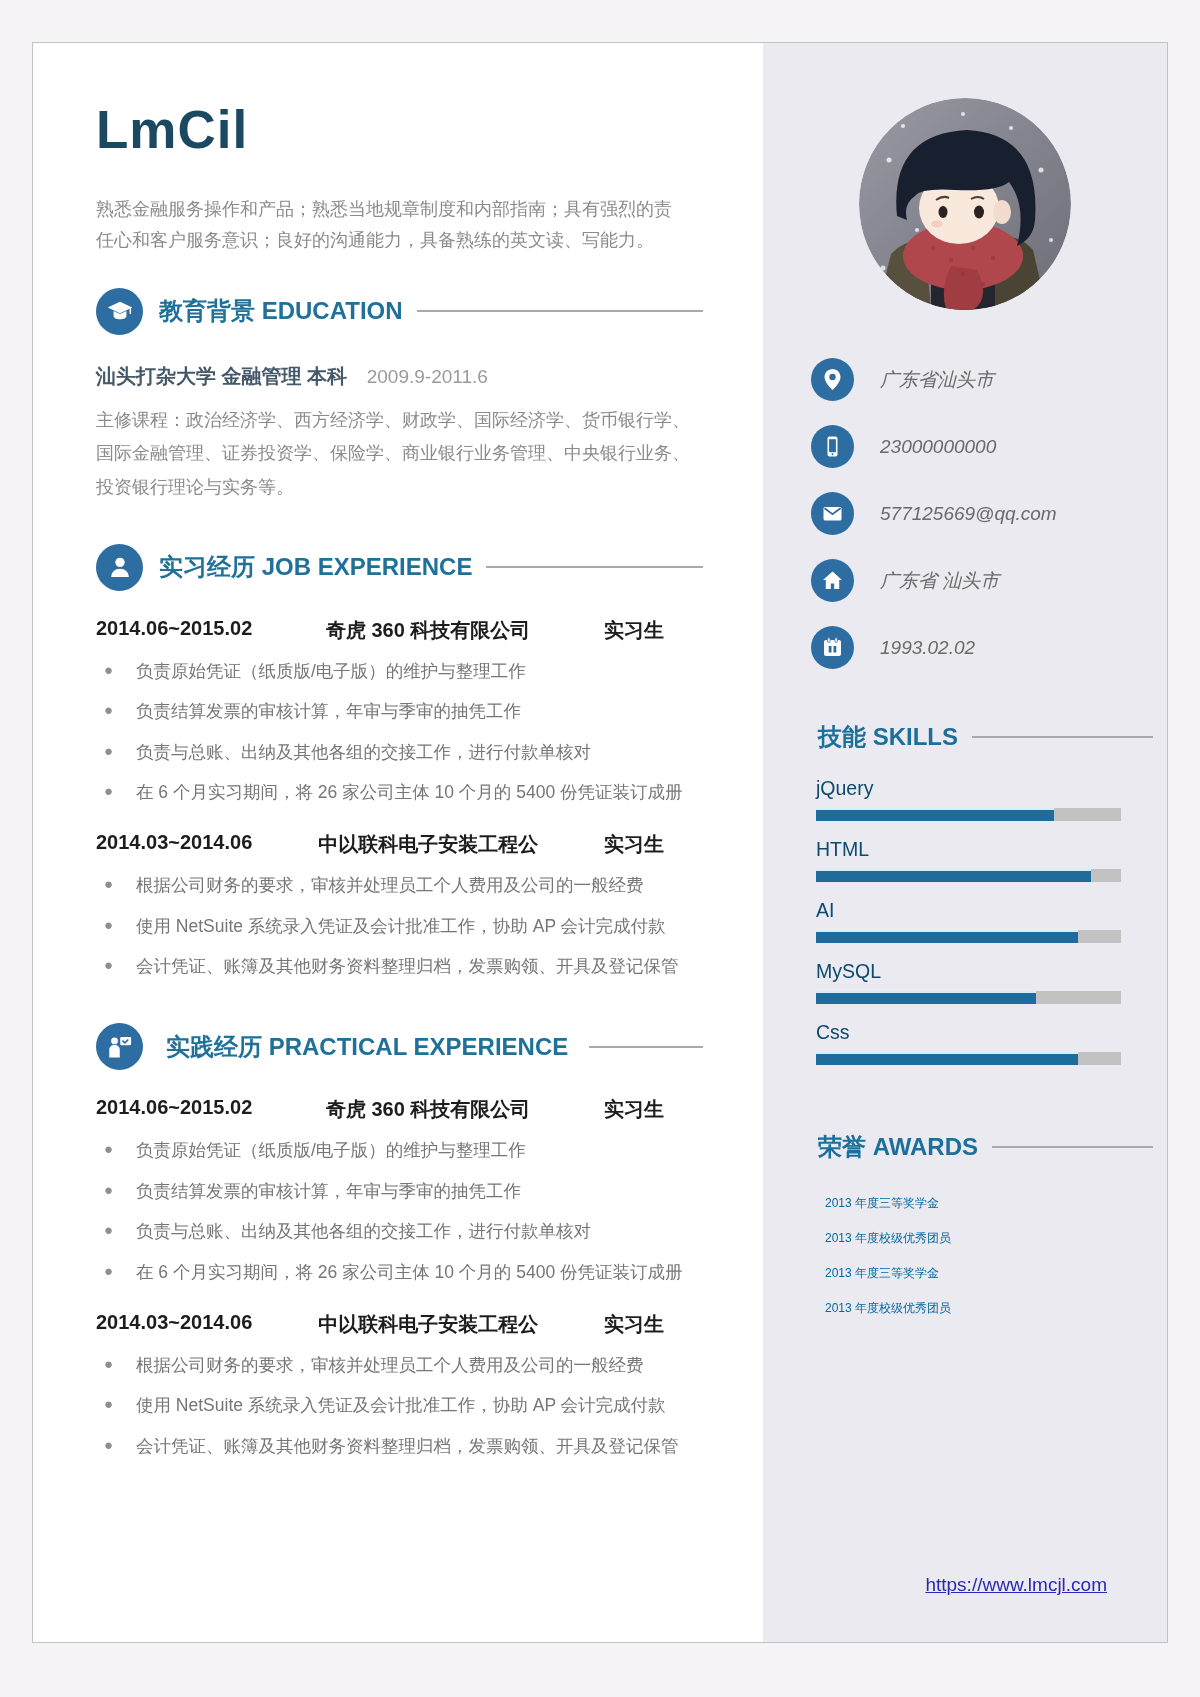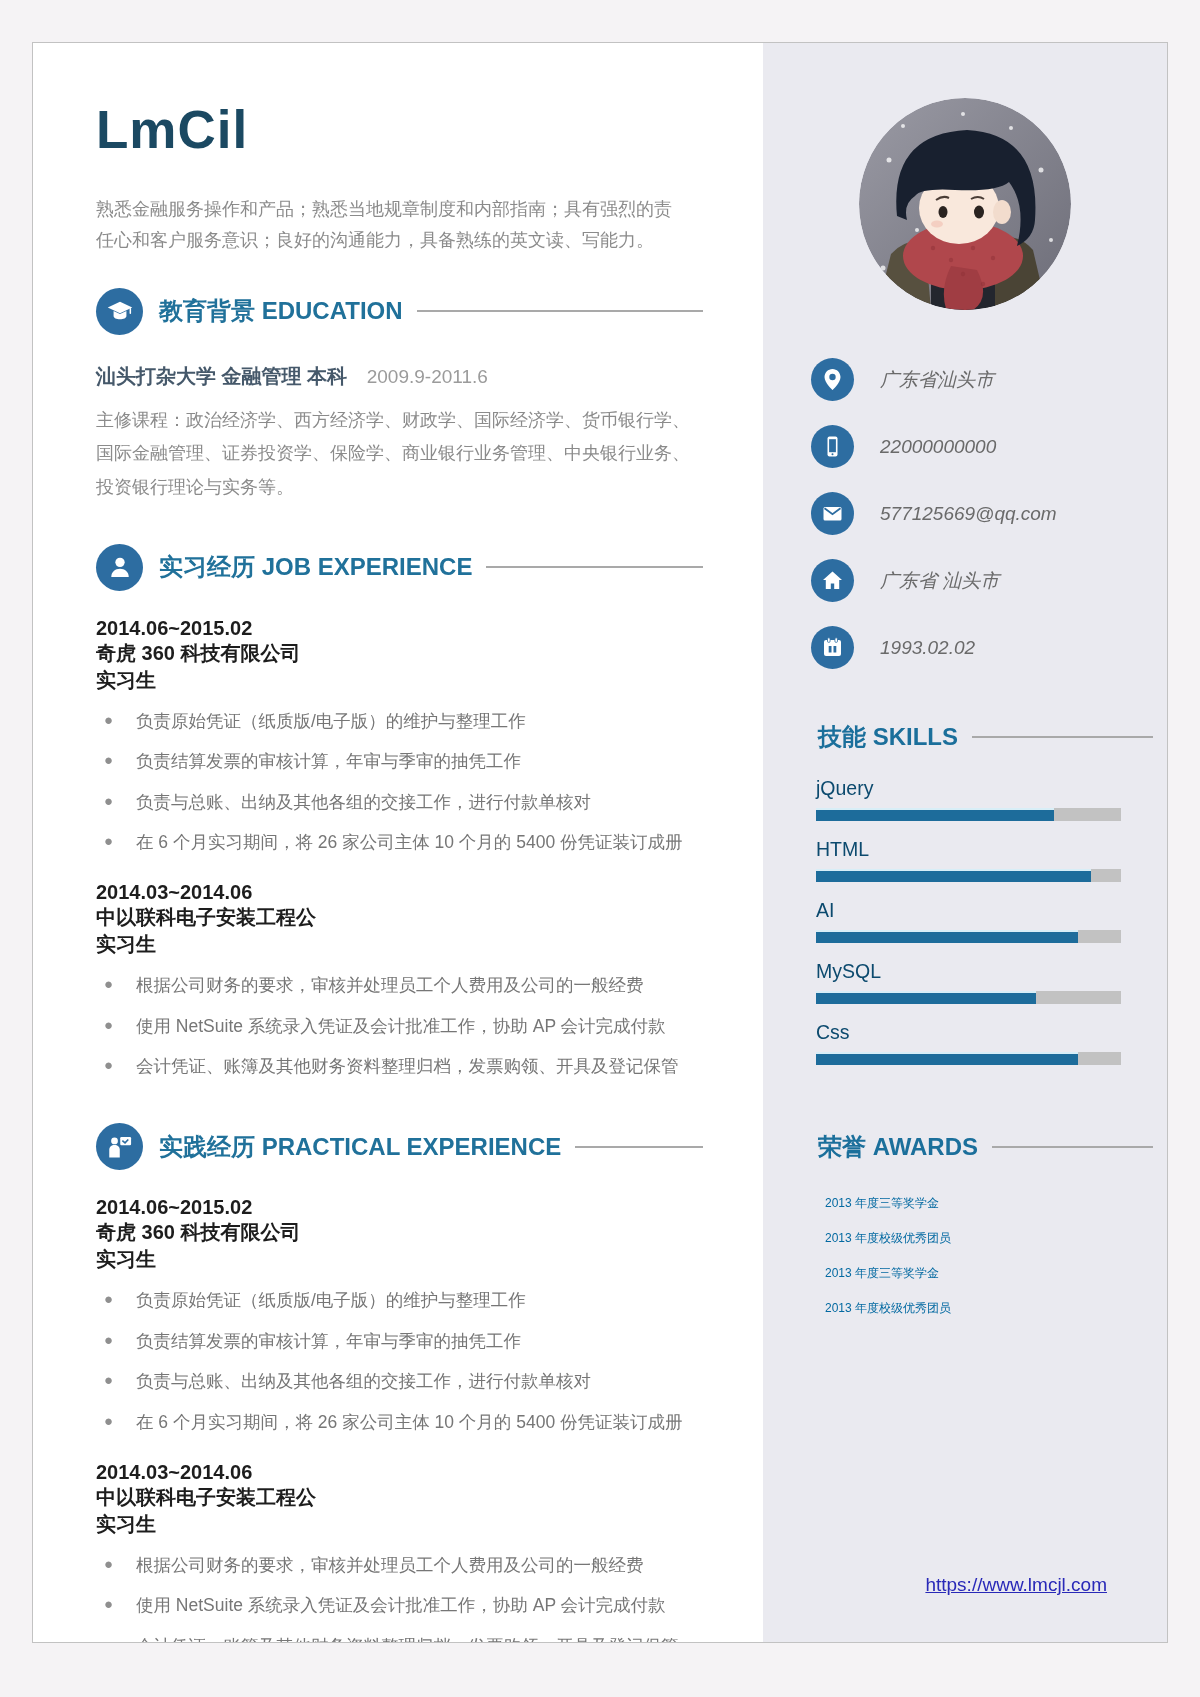--- a/index.html
+++ b/index.html
@@ -12,34 +12,34 @@
   
   .main { position:absolute; left:63px; top:0; width:607px; }
 
   .name { margin-top:56px; font-size:53px; font-weight:bold; color:#1b4962; letter-spacing:1px; }
   .role-title { margin-top:14px; font-size:30px; font-weight:bold; color:#1878a5; }
   .summary { margin-top:34px; width:592px; font-size:18px; line-height:1.72; color:#8b8b8b; }
 
   .sec-head { display:flex; align-items:center; }
   .sec-head.edu { margin-top:32px; }
   .sec-head.job { margin-top:40px; }
-  .sec-head.prac { margin-top:44px; }
+  .sec-head.prac { margin-top:44px;gap:7px; }
   .sec-icon { width:47px; height:47px; border-radius:50%; background:#2d6da1; flex:0 0 auto;
               display:flex; align-items:center; justify-content:center; }
   .sec-icon svg { width:28px; height:28px; }
   .sec-title { margin-left:16px; font-size:24px; font-weight:bold; color:#20719a; white-space:nowrap; }
   .sec-rule { flex:1; height:2px; background:#a9a9a9; margin-left:14px; }
 
   .degree-line { margin-top:28px; font-size:20px; }
   .degree-line .bold-part { font-weight:bold; color:#45586a; }
   .degree-line .period { color:#9b9b9b; font-size:19px; margin-left:14px; font-weight:normal; }
   .courses { margin-top:14px; width:600px; font-size:18px; line-height:1.85; color:#8b8b8b; }
 
   .job-head { margin-top:26px; width:568px; display:flex; justify-content:space-between;
-              font-size:20px; font-weight:bold; color:#1d1d1d;flex-direction:column; }
+              font-size:20px; font-weight:bold; color:#1d1d1d; }
   .bullets { margin-top:8px; }
   .bullet { display:flex; margin-top:15px; font-size:17.5px; color:#767676; line-height:1.45; }
   .bullet .dot { flex:0 0 auto; width:40px; text-align:left; padding-left:8px; color:#8f8f8f; font-size:15px; }
 
   
   .sidebar { position:absolute; top:0; right:0; width:404px; height:100%; background:#eaeaf0; }
 
   .avatar-wrap { width:212px; height:212px; margin:55px auto 0; border-radius:50%; overflow:hidden; }
 
   .contact { margin-top:48px; padding-left:48px;font-style:italic; }
@@ -277,21 +277,21 @@
         <span class="c-val">广东省汕头市</span>
       </div>
       <div class="contact-item">
         <span class="c-icon">
           <svg viewBox="0 0 22 23">
               <rect x="6" y="1.5" width="10" height="20" rx="2" fill="#fff"></rect>
               <rect x="7.6" y="4.2" width="6.8" height="13" fill="#2d6da1"></rect>
               <circle cx="11" cy="19.2" r="1" fill="#2d6da1"></circle>
             </svg>
         </span>
-        <span class="c-val">22000000000</span>
+        <span class="c-val">23000000000</span>
       </div>
       <div class="contact-item">
         <span class="c-icon">
           <svg viewBox="0 0 22 23">
               <rect x="2" y="5" width="18" height="13.5" rx="1.5" fill="#fff"></rect>
               <path d="M3 6.2l8 6 8-6" stroke="#2d6da1" stroke-width="1.8" fill="none"></path>
             </svg>
         </span>
         <span class="c-val">577125669@qq.com</span>
       </div>

